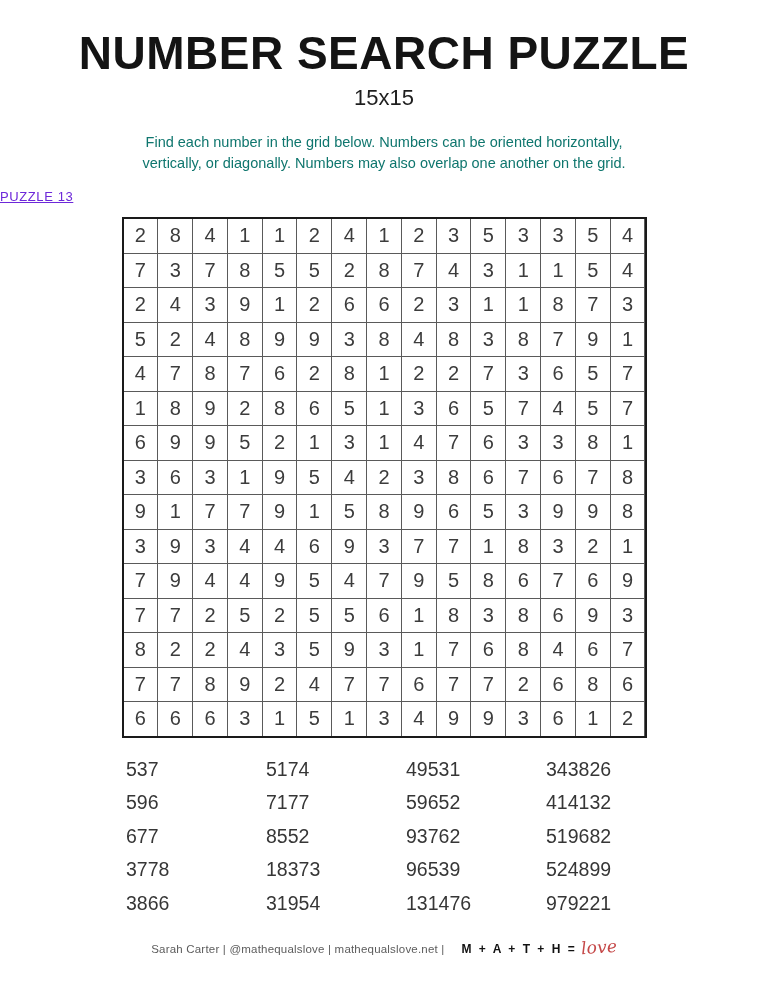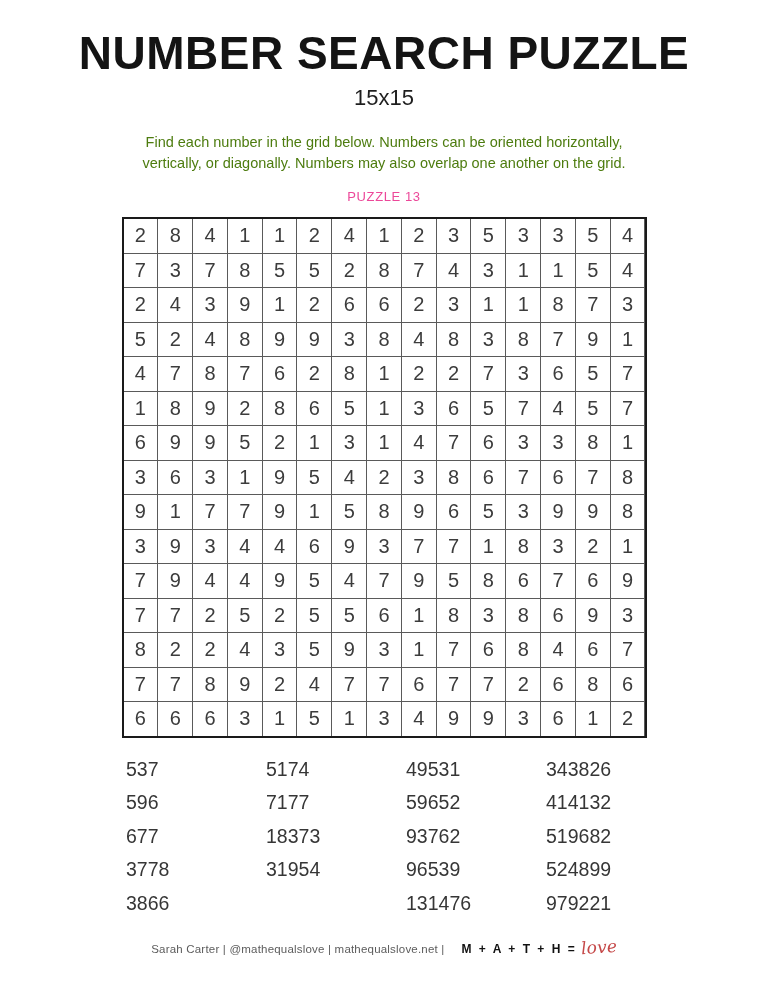--- a/index.html
+++ b/index.html
@@ -36,28 +36,29 @@
     font-size: 22px;
     font-weight: 400;
     color: #1e1e1e;
   }
   .instructions {
     margin: 21px auto 0;
     width: 600px;
     text-align: center;
     font-size: 14.5px;
     line-height: 1.45;
-    color: #4d7c0f;
+    color: #0f766e;
   }
   .puzzle-label {
     margin-top: 15px;
-    text-align: center;
+    text-align: left;
     font-size: 13px;
     letter-spacing: 0.6px;
-    color: #ec4899;
+    color: #6d28d9;
+    text-decoration: underline;
   }
   .grid {
     width: 521px;
     margin: 13px auto 0;
     display: grid;
     grid-template-columns: repeat(15, 1fr);
     gap: 1px;
     background: #5a5a5a;           
     border: 2px solid #1a1a1a;     
   }
@@ -363,20 +364,21 @@
       <div class="num-col">
         <div class="num-item">537</div>
         <div class="num-item">596</div>
         <div class="num-item">677</div>
         <div class="num-item">3778</div>
         <div class="num-item">3866</div>
       </div>
       <div class="num-col">
         <div class="num-item">5174</div>
         <div class="num-item">7177</div>
+        <div class="num-item">8552</div>
         <div class="num-item">18373</div>
         <div class="num-item">31954</div>
       </div>
       <div class="num-col">
         <div class="num-item">49531</div>
         <div class="num-item">59652</div>
         <div class="num-item">93762</div>
         <div class="num-item">96539</div>
         <div class="num-item">131476</div>
       </div>

